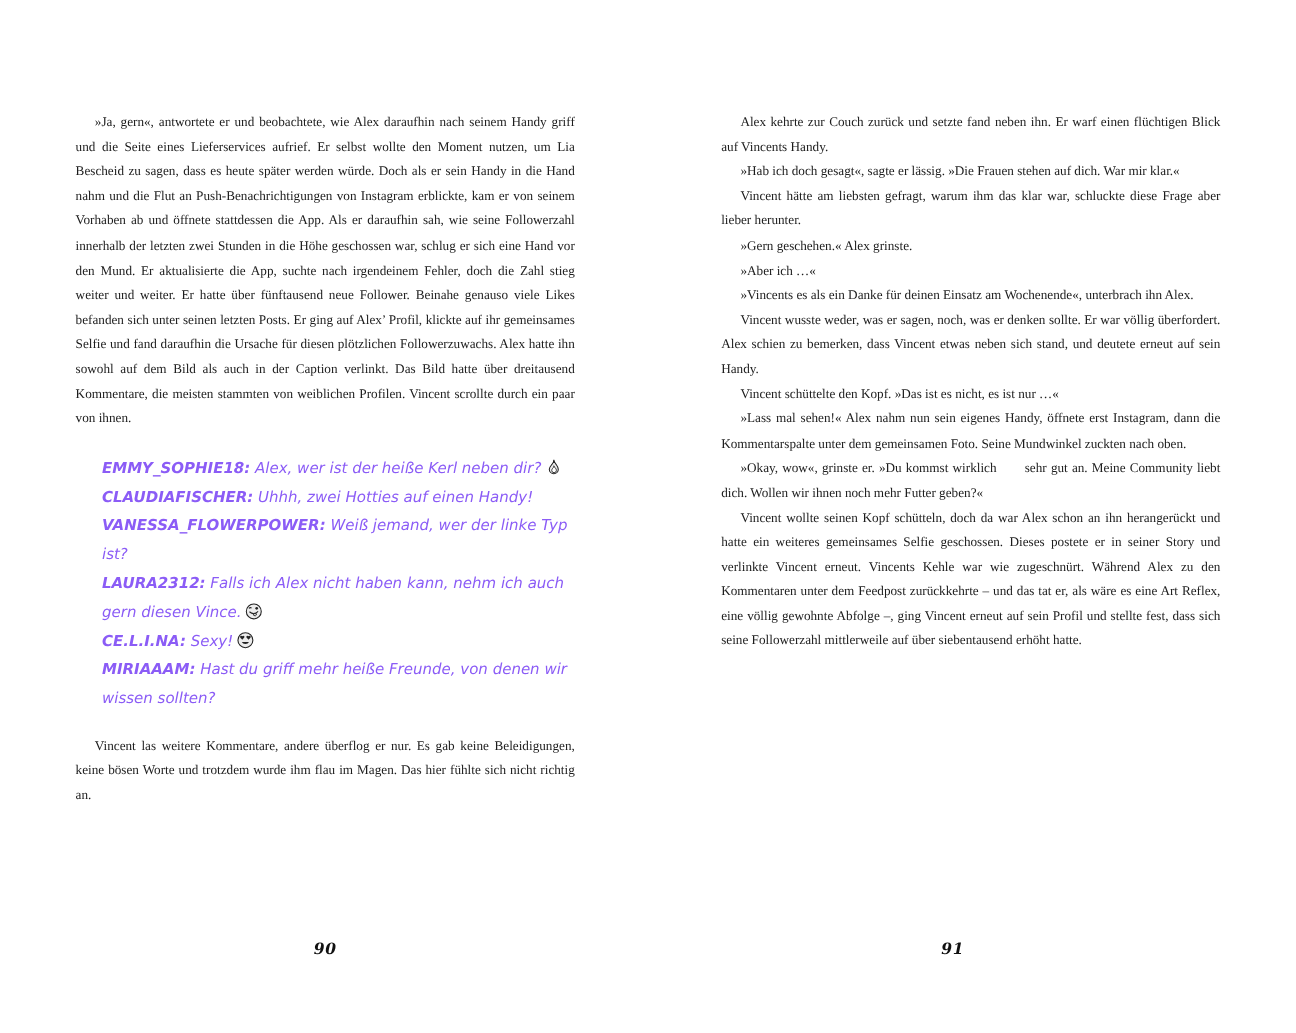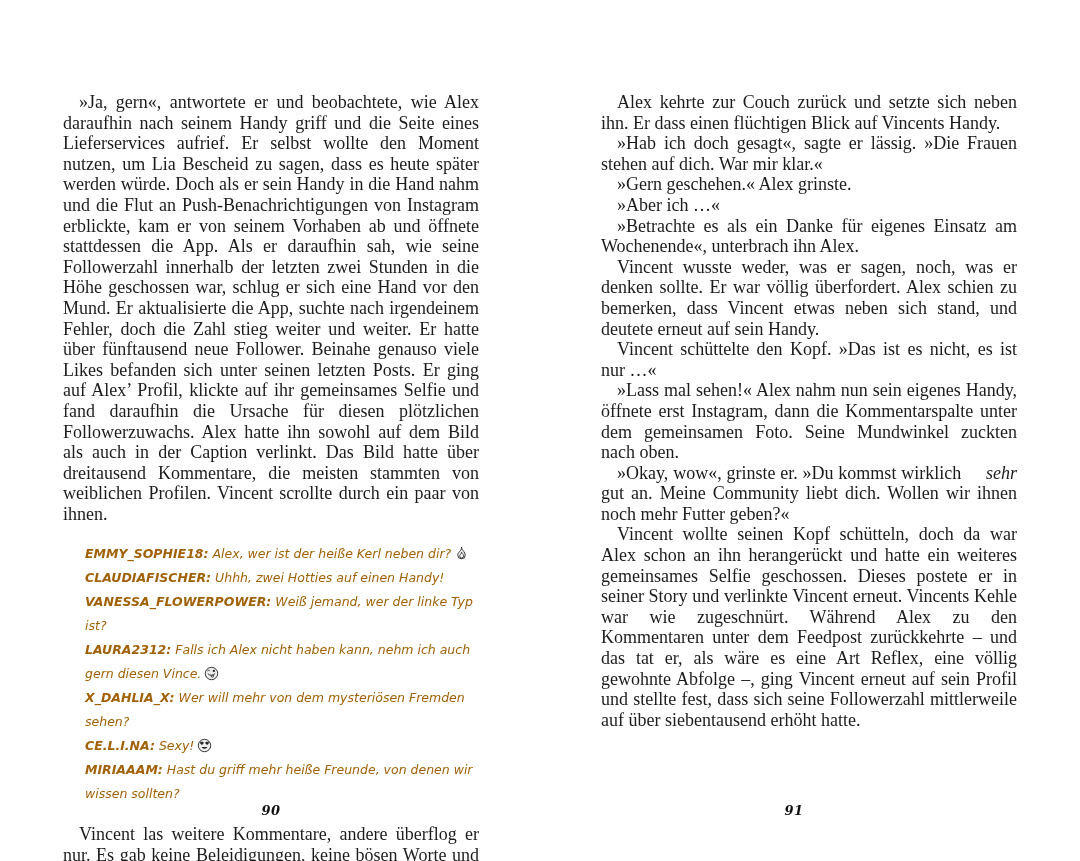--- a/index.html
+++ b/index.html
@@ -6,38 +6,38 @@
   body{
     width:1080px;height:861px;position:relative;
     background:#ffffff;color:#1c1c1c;
     font-family:"Liberation Serif", serif;
     overflow:hidden;
   }
   .text-block{position:absolute;top:92px;width:416px;}
   #left-block{left:63px;}
   #right-block{left:601px;}
   .para{
-    margin:0;font-size:18px;line-height:20.6px;
+    margin:0;font-size:11px;line-height:20.6px;
     text-align:justify;text-indent:16px;
     hyphens:auto;-webkit-hyphens:auto;
   }
-  .em{font-style:italic;margin-left:20px;}
+  .em{margin-left:20px;}
   .comments{
     margin:18px 0 18px 22px;
     font-family:"DejaVu Sans", sans-serif;
-    font-style:italic;font-size:12.5px;line-height:24px;color:#a16207;
+    font-style:italic;font-size:12.5px;line-height:24px;color:#8b5cf6;
   }
   .comment{margin:0;text-align:left;}
   .cname{font-weight:700;}
   .emoji-icon{display:inline-block;margin-left:3px;font-style:normal;}
   .emoji-icon svg{width:15px;height:15px;vertical-align:-3px;}
   .pagenum{
     position:absolute;top:784px;width:416px;text-align:center;
     font-family:"DejaVu Serif", serif;font-style:italic;font-weight:700;
-    font-size:13px;color:#111;letter-spacing:0.5px;margin-top:19px;
+    font-size:13px;color:#111;letter-spacing:0.5px;
   }
   #left-pagenum{left:63px;}
   #right-pagenum{left:586px;}
 </style>
 </head>
 <body>
 
 <div>
 
   <div id="left-block" class="text-block">
@@ -51,41 +51,41 @@
             </svg></span></div>
         <div class="comment"><span class="cname">CLAUDIAFISCHER:</span><span> Uhhh, zwei Hotties auf einen Handy!</span></div>
         <div class="comment"><span class="cname">VANESSA_FLOWERPOWER:</span><span> Weiß jemand, wer der linke Typ ist?</span></div>
         <div class="comment"><span class="cname">LAURA2312:</span><span> Falls ich Alex nicht haben kann, nehm ich auch gern diesen Vince.</span><span class="emoji-icon"><svg viewBox="0 0 20 20">
               <circle cx="10" cy="10" r="8.3" fill="#ececec" stroke="#222" stroke-width="1.2"></circle>
               <path d="M4.6 6.6 Q6.1 5.1 7.5 6.4" fill="none" stroke="#222" stroke-width="1.2"></path>
               <circle cx="13.2" cy="6.6" r="1.5" fill="#222"></circle>
               <path d="M5.2 10.4 Q10 14.6 14.8 10" fill="none" stroke="#222" stroke-width="1.2"></path>
               <path d="M9.2 12.6q.3 2.7 2.5 2.3 1.9-.4.9-2.7z" fill="#d8d8d8" stroke="#222" stroke-width="1"></path>
             </svg></span></div>
-        <div class="comment"><span class="cname">X_DAHLIA_X:</span><span> Wer will mehr von dem mysteriösen Fremden sehen?</span></div>
         <div class="comment"><span class="cname">CE.L.I.NA:</span><span> Sexy!</span><span class="emoji-icon"><svg viewBox="0 0 20 20">
               <circle cx="10" cy="10" r="8.3" fill="#ececec" stroke="#222" stroke-width="1.2"></circle>
               <path d="M6.5 5.6C5.9 4.7 4.4 4.9 4.1 5.9c-.2.8.4 1.5.9 2 .5.5 1 1 1.5 1.5.5-.5 1-1 1.5-1.5.5-.5 1.1-1.2.9-2-.3-1-1.8-1.2-2.4-.3Z" fill="#222"></path>
               <path d="M13.5 5.6c-.6-.9-2.1-.7-2.4.3-.2.8.4 1.5.9 2 .5.5 1 1 1.5 1.5.5-.5 1-1 1.5-1.5.5-.5 1.1-1.2.9-2-.3-1-1.8-1.2-2.4-.3Z" fill="#222"></path>
               <path d="M6 12.1a4.3 3.4 0 0 0 8 0Z" fill="#222"></path>
             </svg></span></div>
         <div class="comment"><span class="cname">MIRIAAAM:</span><span> Hast du griff mehr heiße Freunde, von denen wir wissen sollten?</span></div>
       </div>
     <div id="left-outro">
         <p class="para"><span class="">Vincent las weitere Kommentare, andere überflog er nur. Es gab keine Beleidigungen, keine bösen Worte und trotzdem wurde ihm flau im Magen. Das hier fühlte sich nicht richtig an.</span></p>
       </div>
   </div>
 
   <div id="right-block" class="text-block">
     <div id="right-paras">
-        <p class="para"><span class="">Alex kehrte zur Couch zurück und setzte sich neben ihn. Er dass einen flüchtigen Blick auf Vincents Handy.</span></p>
+        <p class="para"><span class="">Alex kehrte zur Couch zurück und setzte fand neben ihn. Er warf einen flüchtigen Blick auf Vincents Handy.</span></p>
         <p class="para"><span class="">»Hab ich doch gesagt«, sagte er lässig. »Die Frauen stehen auf dich. War mir klar.«</span></p>
+        <p class="para"><span class="">Vincent hätte am liebsten gefragt, warum ihm das klar war, schluckte diese Frage aber lieber herunter.</span></p>
         <p class="para"><span class="">»Gern geschehen.« Alex grinste.</span></p>
         <p class="para"><span class="">»Aber ich …«</span></p>
-        <p class="para"><span class="">»Betrachte es als ein Danke für eigenes Einsatz am Wochenende«, unterbrach ihn Alex.</span></p>
+        <p class="para"><span class="">»Vincents es als ein Danke für deinen Einsatz am Wochenende«, unterbrach ihn Alex.</span></p>
         <p class="para"><span class="">Vincent wusste weder, was er sagen, noch, was er denken sollte. Er war völlig überfordert. Alex schien zu bemerken, dass Vincent etwas neben sich stand, und deutete erneut auf sein Handy.</span></p>
         <p class="para"><span class="">Vincent schüttelte den Kopf. »Das ist es nicht, es ist nur …«</span></p>
         <p class="para"><span class="">»Lass mal sehen!« Alex nahm nun sein eigenes Handy, öffnete erst Instagram, dann die Kommentarspalte unter dem gemeinsamen Foto. Seine Mundwinkel zuckten nach oben.</span></p>
         <p class="para"><span class="">»Okay, wow«, grinste er. »Du kommst wirklich </span><span class="em">sehr</span><span class=""> gut an. Meine Community liebt dich. Wollen wir ihnen noch mehr Futter geben?«</span></p>
         <p class="para"><span class="">Vincent wollte seinen Kopf schütteln, doch da war Alex schon an ihn herangerückt und hatte ein weiteres gemeinsames Selfie geschossen. Dieses postete er in seiner Story und verlinkte Vincent erneut. Vincents Kehle war wie zugeschnürt. Während Alex zu den Kommentaren unter dem Feedpost zurückkehrte – und das tat er, als wäre es eine Art Reflex, eine völlig gewohnte Abfolge –, ging Vincent erneut auf sein Profil und stellte fest, dass sich seine Followerzahl mittlerweile auf über siebentausend erhöht hatte.</span></p>
       </div>
   </div>
 
   <div id="left-pagenum" class="pagenum">90</div>
   <div id="right-pagenum" class="pagenum">91</div>

